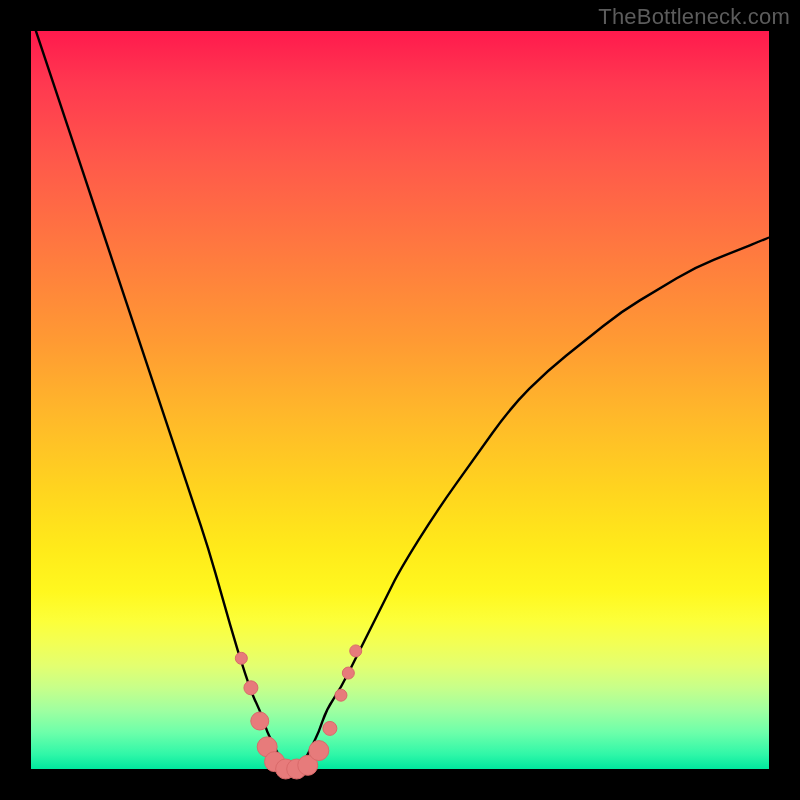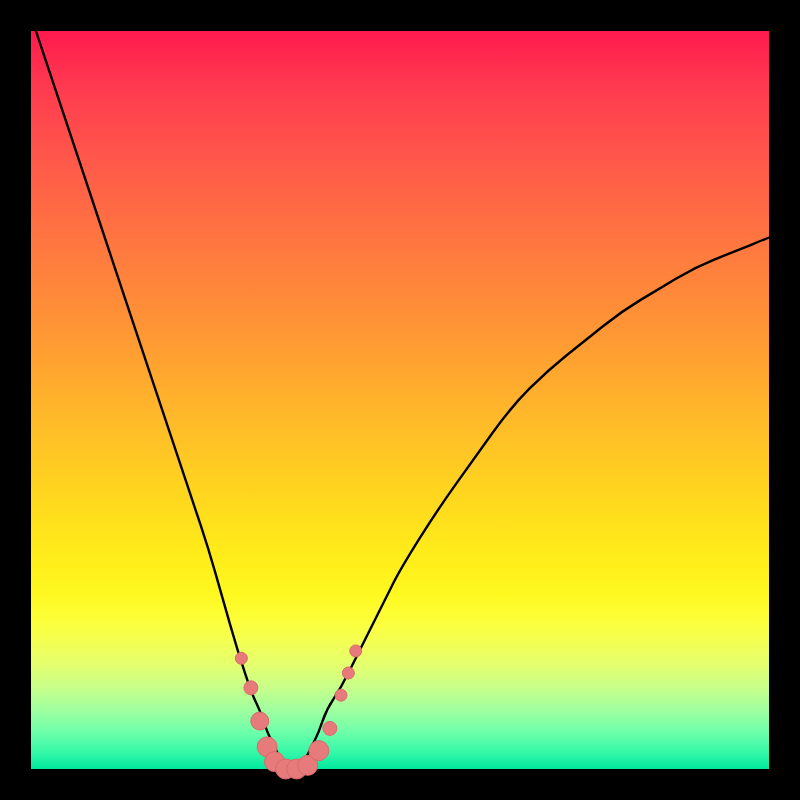--- a/index.html
+++ b/index.html
@@ -84,14 +84,15 @@
           <circle cx="276.75" cy="734.31" r="10" fill="#e77b7b" stroke="#d96a6a" stroke-width="1"></circle>
           <circle cx="287.82" cy="719.55" r="10" fill="#e77b7b" stroke="#d96a6a" stroke-width="1"></circle>
           <circle cx="298.89" cy="697.41" r="7" fill="#e77b7b" stroke="#d96a6a" stroke-width="1"></circle>
           <circle cx="309.96" cy="664.20" r="6" fill="#e77b7b" stroke="#d96a6a" stroke-width="1"></circle>
           <circle cx="317.34" cy="642.06" r="6" fill="#e77b7b" stroke="#d96a6a" stroke-width="1"></circle>
           <circle cx="324.72" cy="619.92" r="6" fill="#e77b7b" stroke="#d96a6a" stroke-width="1"></circle>
         </g>
     </svg>
   </div>
 
+  <div class="watermark">TheBottleneck.com</div>
 
 </div>
 
 </body></html>

